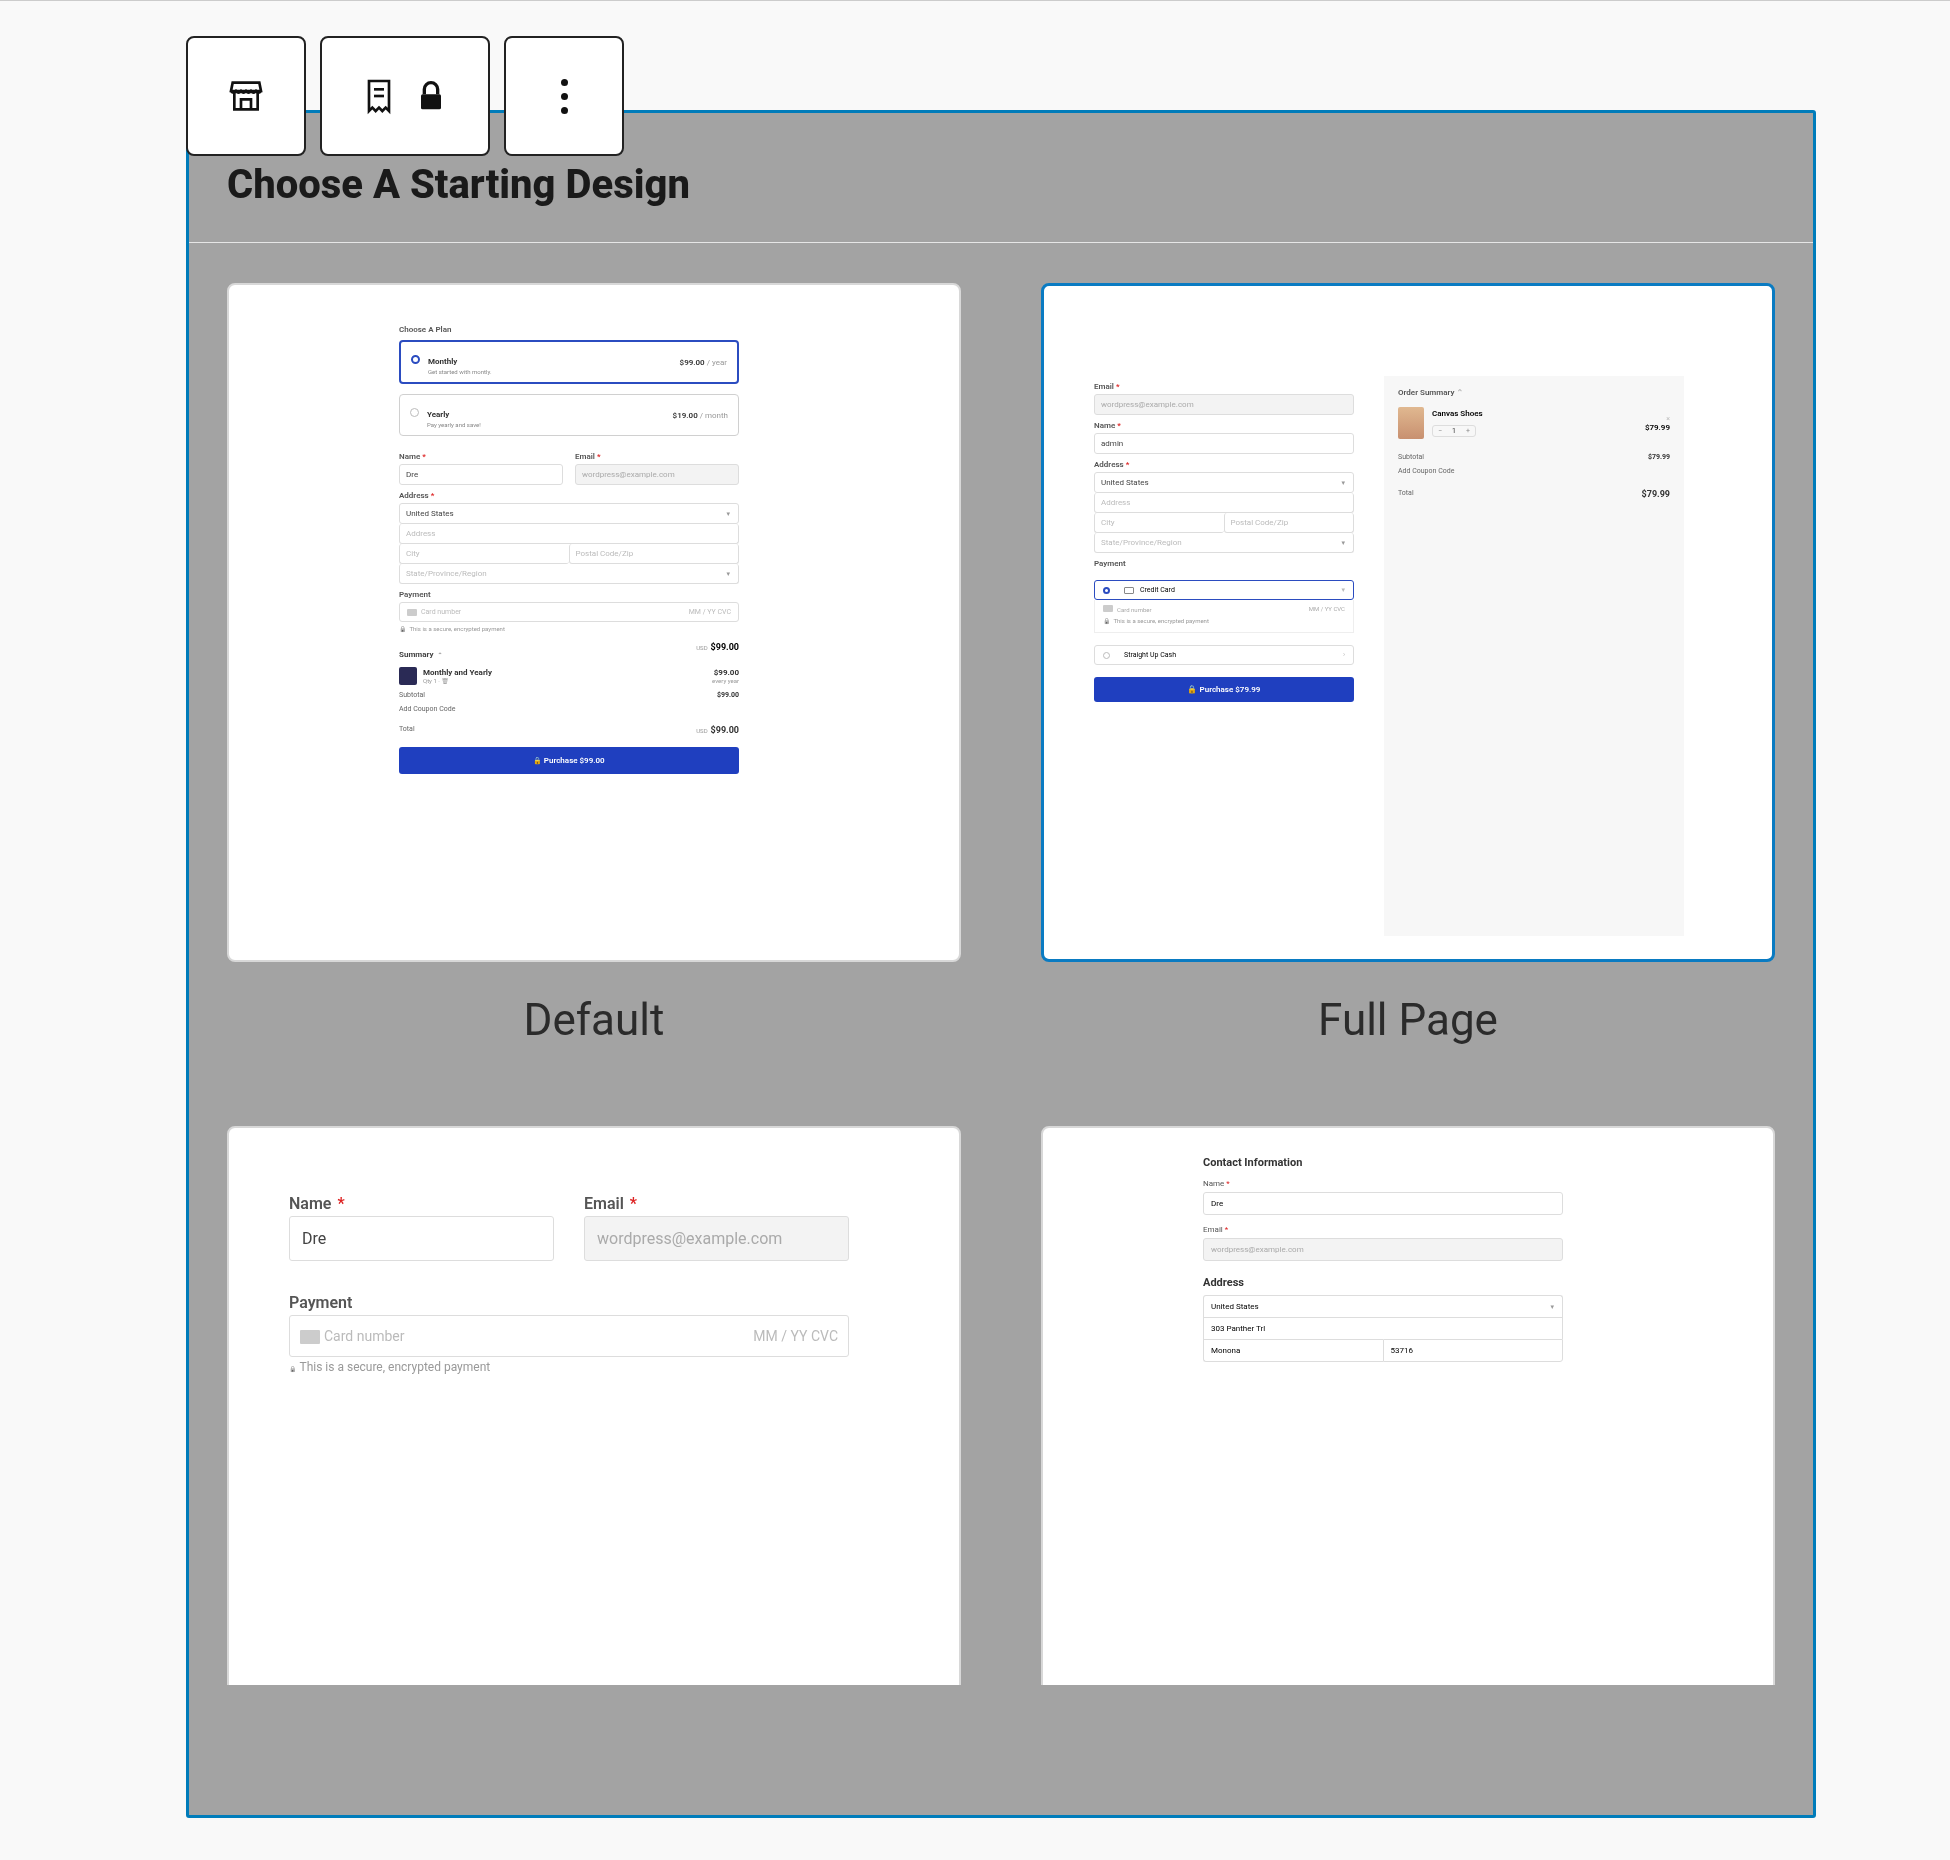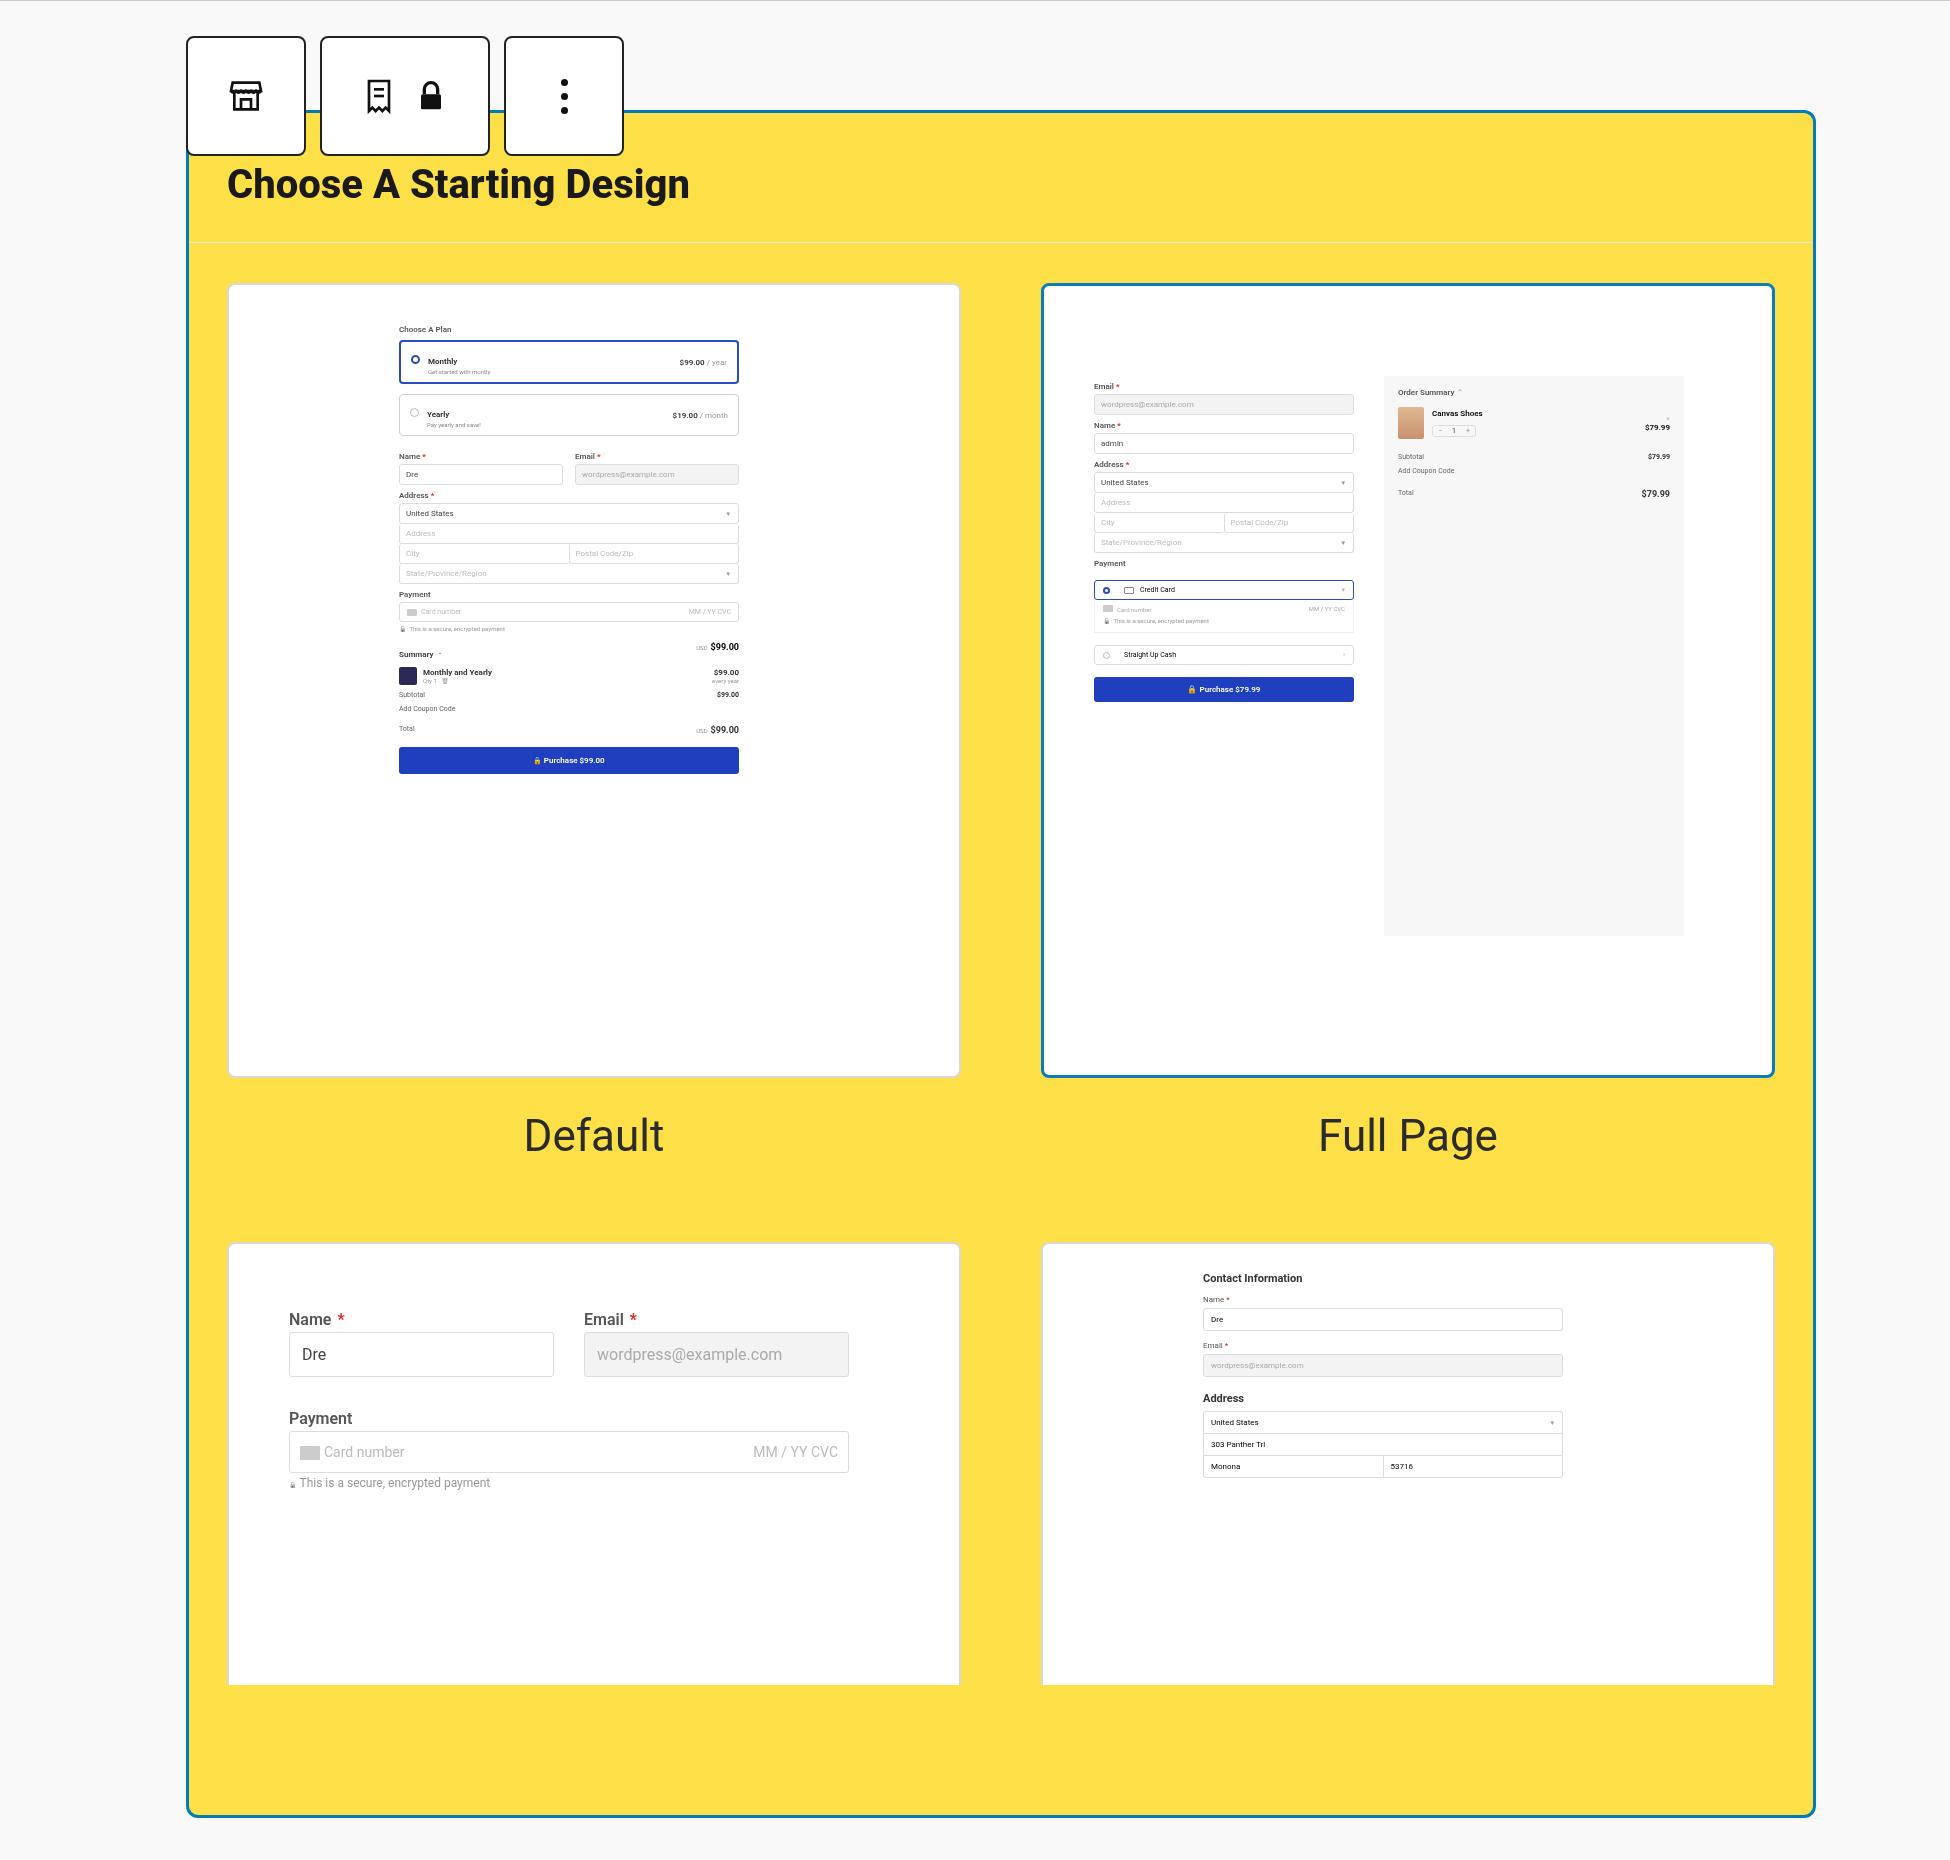--- a/index.html
+++ b/index.html
@@ -42,23 +42,23 @@
   .three-dots span {
     width: 7px; height: 7px; background: #111; border-radius: 50%;
   }
 
   .panel {
     position: absolute;
     top: 110px;
     left: 186px;
     width: 1630px;
     height: 1708px;
-    background: #fde047;
+    background: #a3a3a3;
     border: 3px solid #007cba;
-    border-radius: 12px;
+    border-radius: 3px;
     overflow: hidden;
   }
   .panel-header {
     padding: 48px 38px 34px;
     border-bottom: 1px solid #e6e6e6;
   }
   .panel-title {
     font-size: 40px;
     font-weight: 800;
     color: #1a1a1a;
@@ -71,21 +71,21 @@
     height: calc(100% - 260px);
     overflow: hidden;
   }
   .design-card {
     display: flex;
     flex-direction: column;
     align-items: center;
   }
   .design-thumb {
     width: 100%;
-    height: 795px;
+    height: 679px;
     border: 2px solid #d8d8d8;
     border-radius: 8px;
     background: #fff;
     overflow: hidden;
     position: relative;
   }
   .design-thumb.selected {
     border: 3px solid #0a7bc2;
   }
   .design-label {

